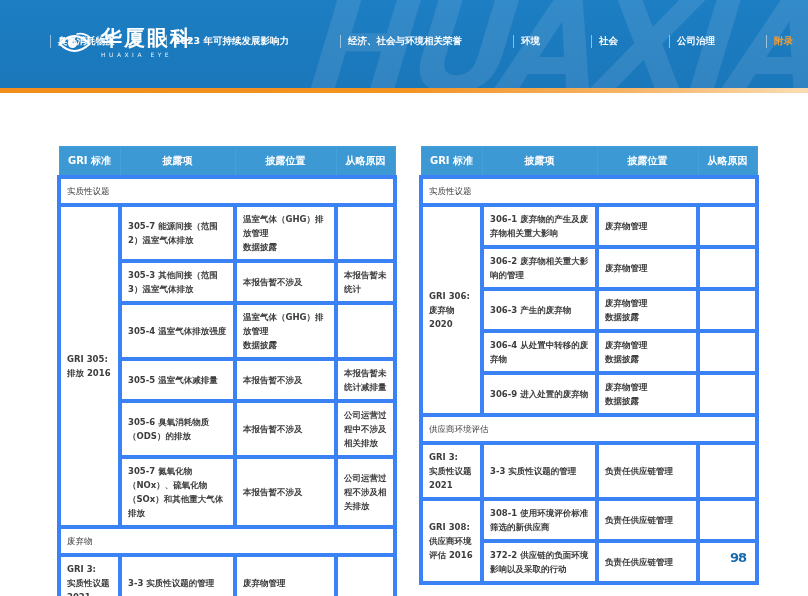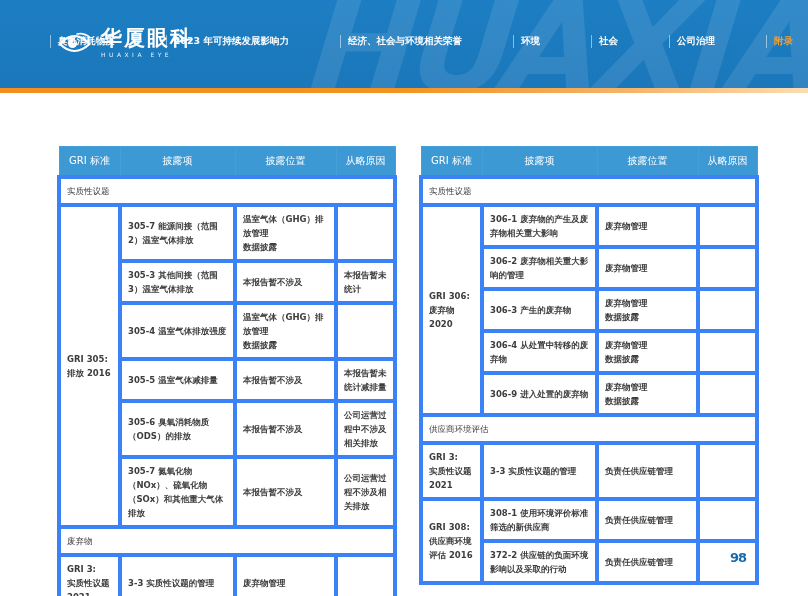--- a/index.html
+++ b/index.html
@@ -37,21 +37,21 @@
     background:linear-gradient(90deg,#f18e1e 0%,#f39322 50%,#f6b468 78%,#fbdcb2 100%);
   }
   
   .tables { position:absolute; left:57px; top:146px; display:flex; gap:22px; align-items:flex-start; }
   table.gri-table { border-collapse:collapse; width:336px; table-layout:fixed; }
   table.gri-table col:nth-child(1){ width:61px; }
   table.gri-table col:nth-child(2){ width:115px; }
   table.gri-table col:nth-child(3){ width:101px; }
   table.gri-table col:nth-child(4){ width:59px; }
   table.gri-table th {
-    background:#3d99d4; color:#ffffff; font-size:10px; font-weight:normal;
+    background:#3d99d4; color:#ffffff; font-size:10px; font-weight:bold;
     padding:7px 2px; border:1px solid #45a0da; text-align:center;
   }
   table.gri-table td {
     border:4px solid #3b82f6; font-size:8.5px; line-height:1.65;
     padding:5px 6px; vertical-align:middle; white-space:pre-line;
     color:#3d3d3d; background:#ffffff;
   }
   td.section {
     background:#e2ecf5; color:#4d4d4d; font-size:9.5px; font-weight:normal;
     padding:5px 8px; line-height:1.4;

